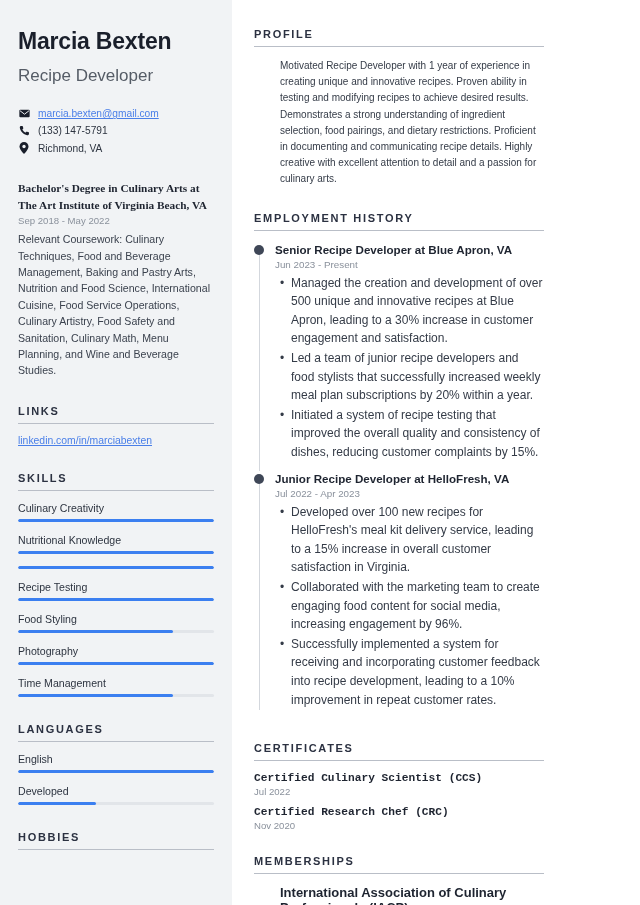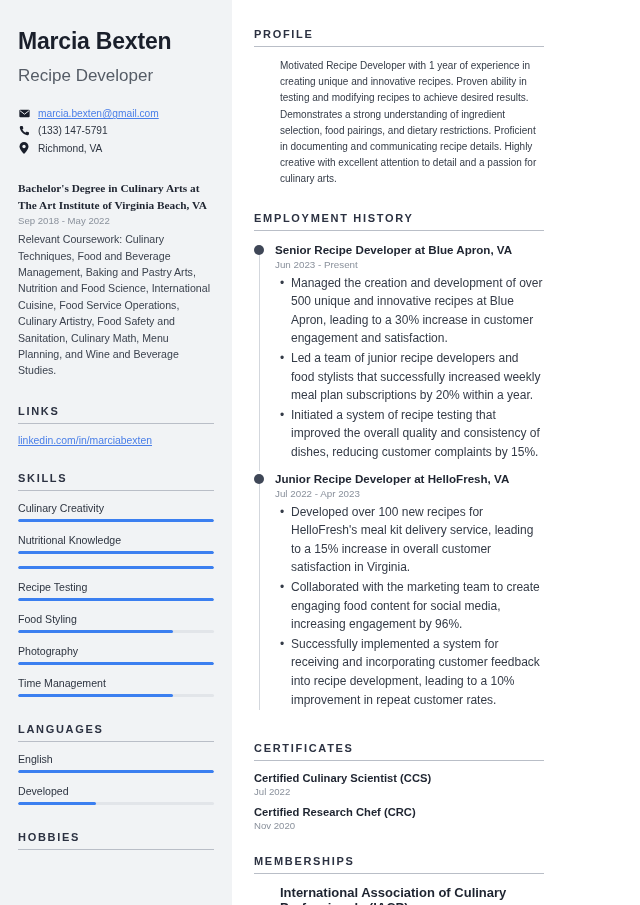--- a/index.html
+++ b/index.html
@@ -192,20 +192,21 @@
     left: -11px;
     top: 0;
     color: #343b47;
   }
 
   .cert-item { margin-bottom: 9px; }
   .cert-name {
     font-size: 11.2px;
     font-weight: bold;
     color: #1e2430;
+    font-family: Liberation Mono, monospace;
   }
   .cert-date {
     font-size: 9.6px;
     color: #8a919c;
     margin-top: 2px;
   }
 
   .member-item {
     font-size: 13px;
     font-weight: bold;

